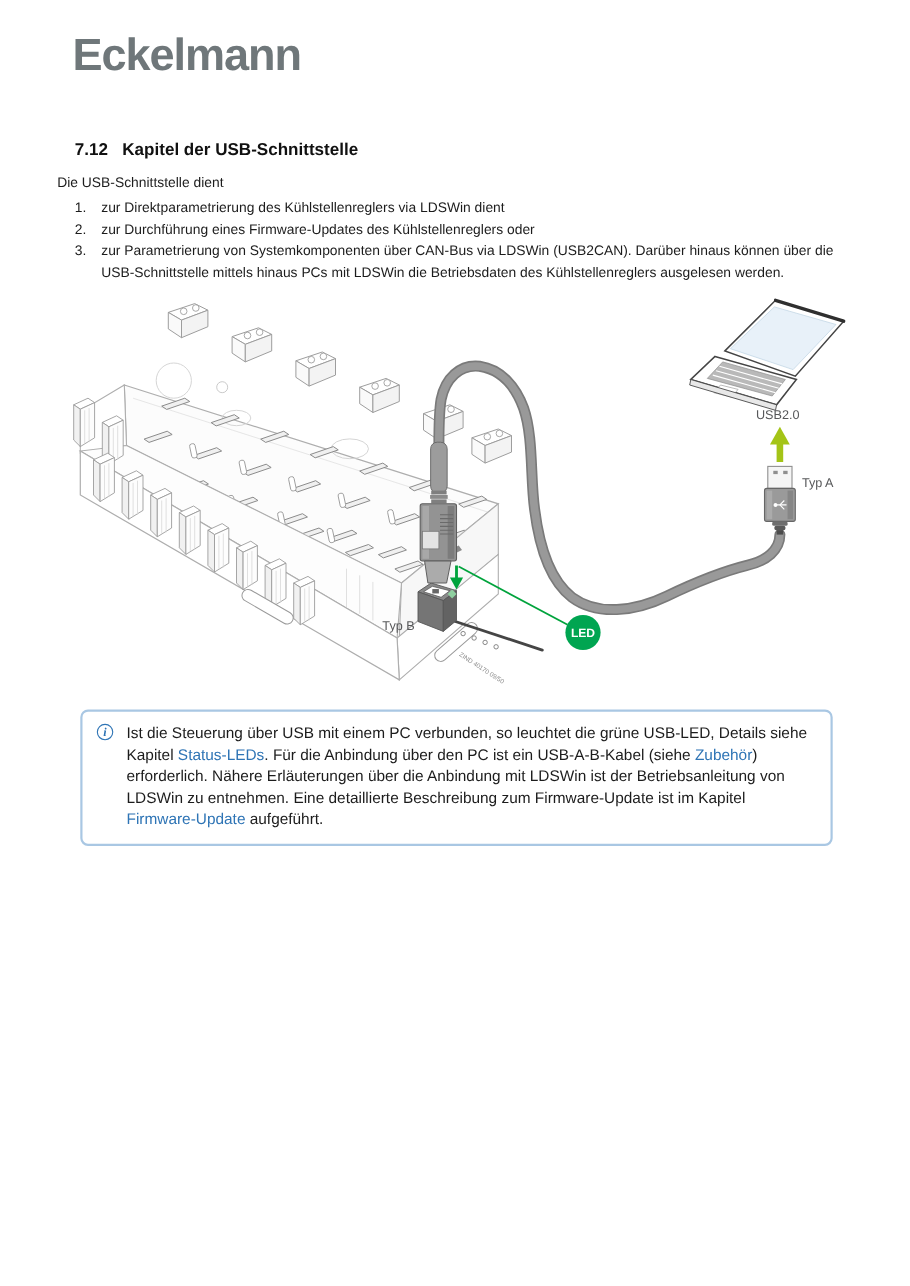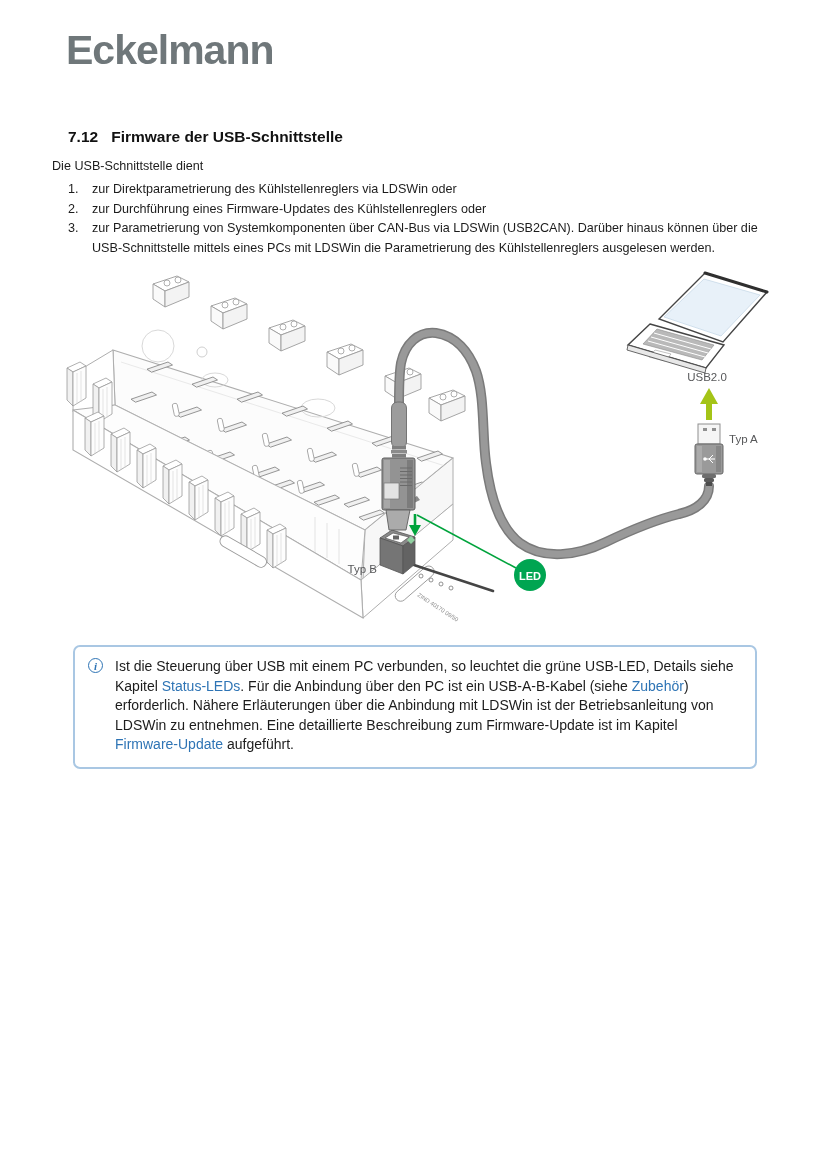--- a/index.html
+++ b/index.html
@@ -24,37 +24,37 @@
   svg text{font-family:"Liberation Sans","DejaVu Sans",sans-serif;}
 </style>
 </head>
 <body>
 
 <div class="page">
 
   <div class="logo">Eckelmann</div>
 
   <h1 class="heading">
-    <span class="num">7.12</span><span>Firmware der USB-Schnittstelle</span>
+    <span class="num">7.12</span><span>Kapitel der USB-Schnittstelle</span>
   </h1>
 
   <p class="intro">Die USB-Schnittstelle dient</p>
 
   <div class="list">
     <div class="row">
       <span class="n">1.</span>
-        <span class="t">zur Direktparametrierung des Kühlstellenreglers via LDSWin oder</span>
+        <span class="t">zur Direktparametrierung des Kühlstellenreglers via LDSWin dient</span>
     </div>
     <div class="row">
       <span class="n">2.</span>
         <span class="t">zur Durchführung eines Firmware-Updates des Kühlstellenreglers oder</span>
     </div>
     <div class="row">
       <span class="n">3.</span>
-        <span class="t">zur Parametrierung von Systemkomponenten über CAN-Bus via LDSWin (USB2CAN). Darüber hinaus können über die USB-Schnittstelle mittels eines PCs mit LDSWin die Parametrierung des Kühlstellenreglers ausgelesen werden.</span>
+        <span class="t">zur Parametrierung von Systemkomponenten über CAN-Bus via LDSWin (USB2CAN). Darüber hinaus können über die USB-Schnittstelle mittels hinaus PCs mit LDSWin die Betriebsdaten des Kühlstellenreglers ausgelesen werden.</span>
     </div>
   </div>
 
   <div class="diagram">
   <svg width="710" height="380" viewBox="0 0 710 380">
     <defs>
       <g id="slot">
             <path d="M0,7.2 L21,0 L25.5,3 L4.5,10.2 Z" fill="#f0f0f0" stroke="#8a8a8a" stroke-width="0.9"></path>
           </g>
       <g id="tab">

